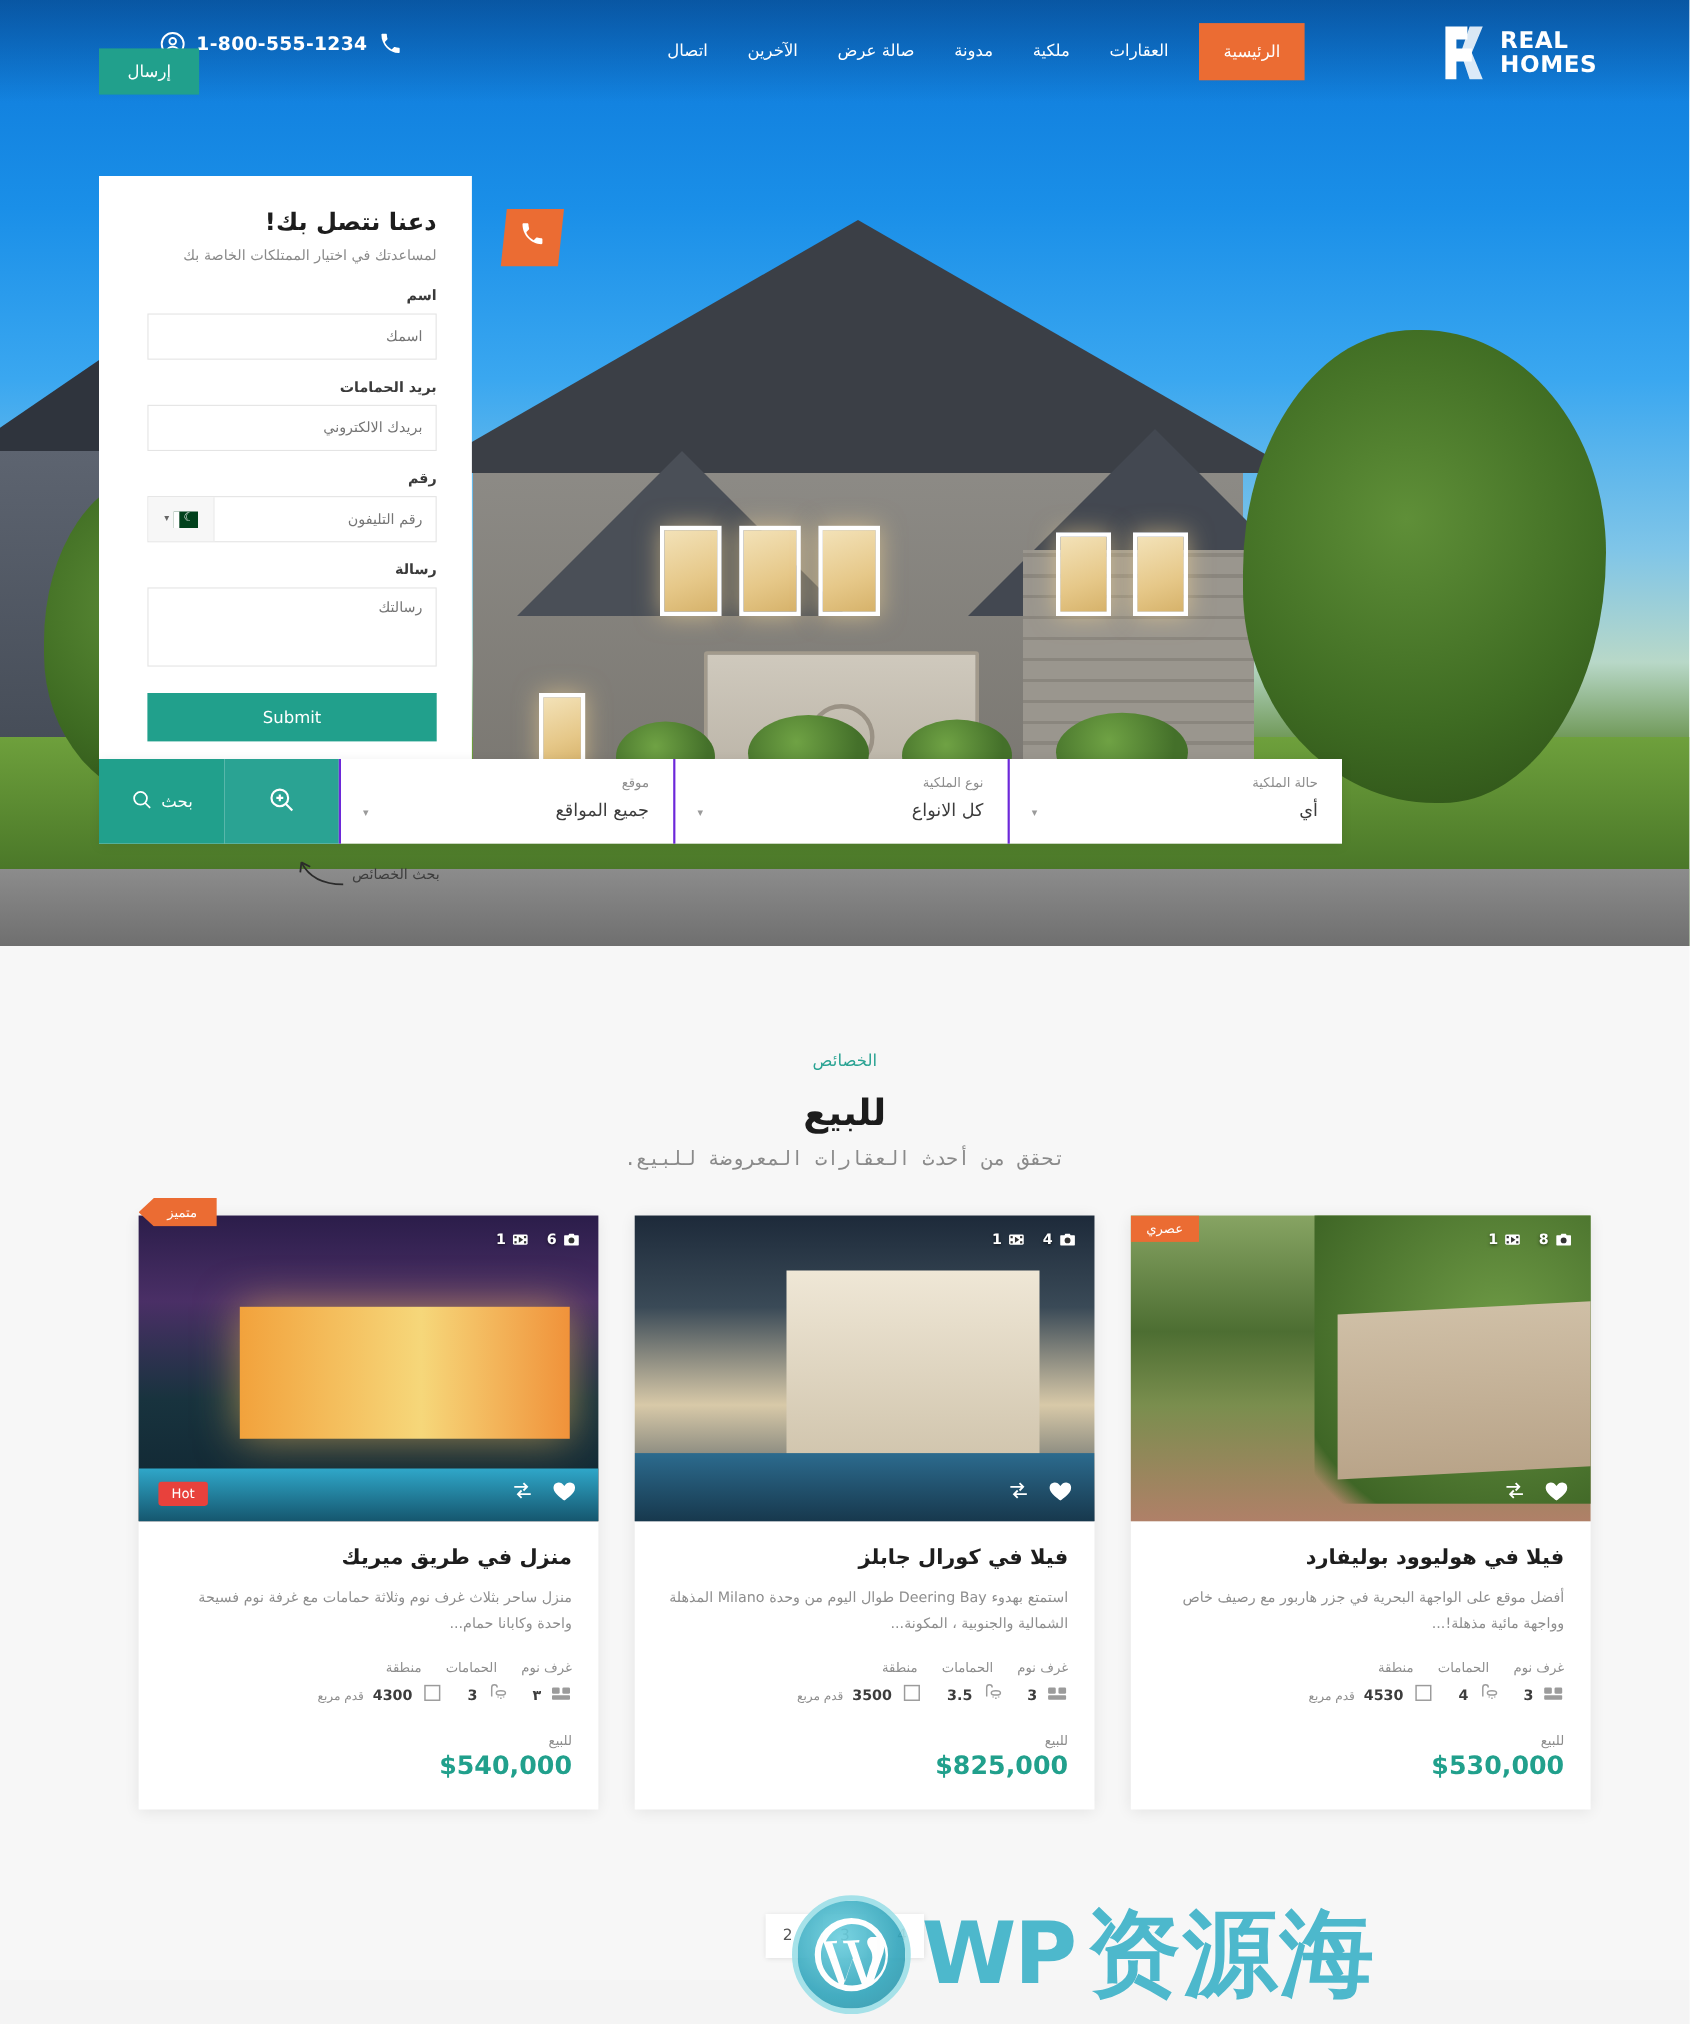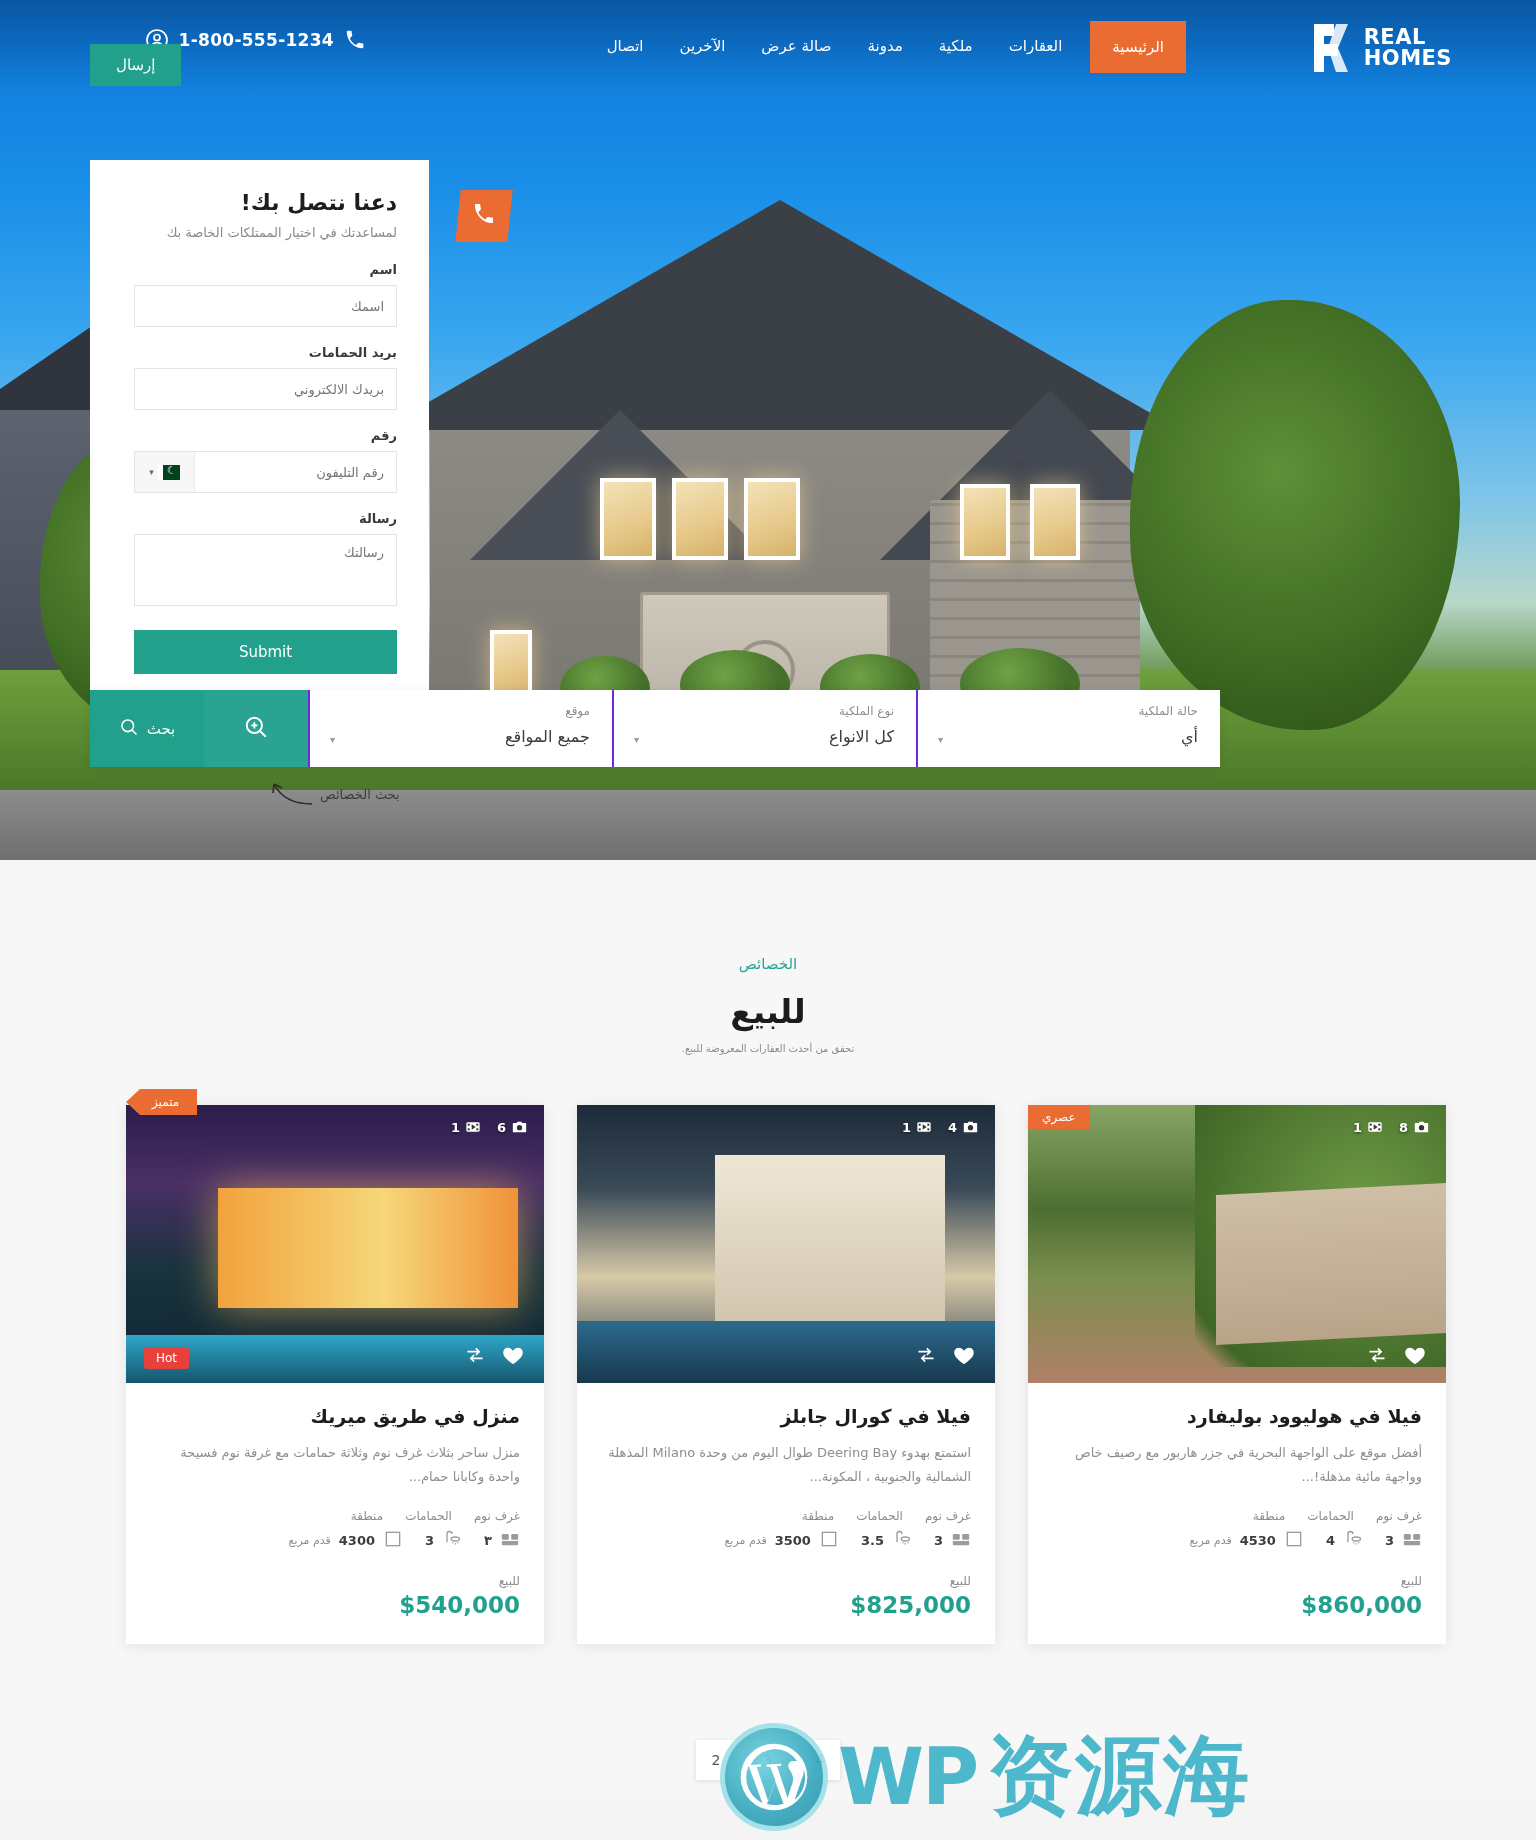--- a/index.html
+++ b/index.html
@@ -216,21 +216,21 @@
   .arrow-note {
     position: absolute; left: 268px; top: 778px; z-index: 31;
     font-size: 13px; color:#3d3d3d; direction: rtl;
     display:flex; align-items:center; gap:6px;
   }
 
   
   .sec-head { position: absolute; top: 955px; left: 0; width: 1536px; text-align:center; }
   .sec-kicker { color:#2aa393; font-size: 15px; margin-bottom: 19px; }
   .sec-title { color:#1c1c1c; font-size: 33px; font-weight: 700; margin-bottom: 12px; }
-  .sec-sub { color:#8a8a8a; font-size: 10px; }
+  .sec-sub { color:#8a8a8a; font-size: 18px; font-family: Liberation Mono, monospace; }
 
   
   .cards {
     position: absolute; top: 1105px; left: 90px;
     width: 1356px; display: flex; gap: 33px; direction: rtl;
   }
   .card {
     width: 418px; background: #fff; box-shadow: 0 2px 14px rgba(0,0,0,.09);
     position: relative;
   }
@@ -578,21 +578,21 @@
             <span>
               <svg width="20" height="20" viewBox="0 0 24 24" fill="none" stroke="#9b9b9b" stroke-width="1.6">
                 <rect x="4" y="4" width="16" height="16"></rect>
               </svg>
             </span>
             <span class="val">4530</span>
             <span class="unit">قدم مربع</span>
           </span>
         </div>
         <div class="price-label">للبيع</div>
-        <div class="price">$860,000</div>
+        <div class="price">$530,000</div>
       </div>
     </div>
 
     <div class="card">
       <div class="card-media media-2">
         <div class="media-chips">
           <span class="chip">
             <span>1</span>
             <span>
               <svg width="16" height="16" viewBox="0 0 24 24" fill="#fff">

